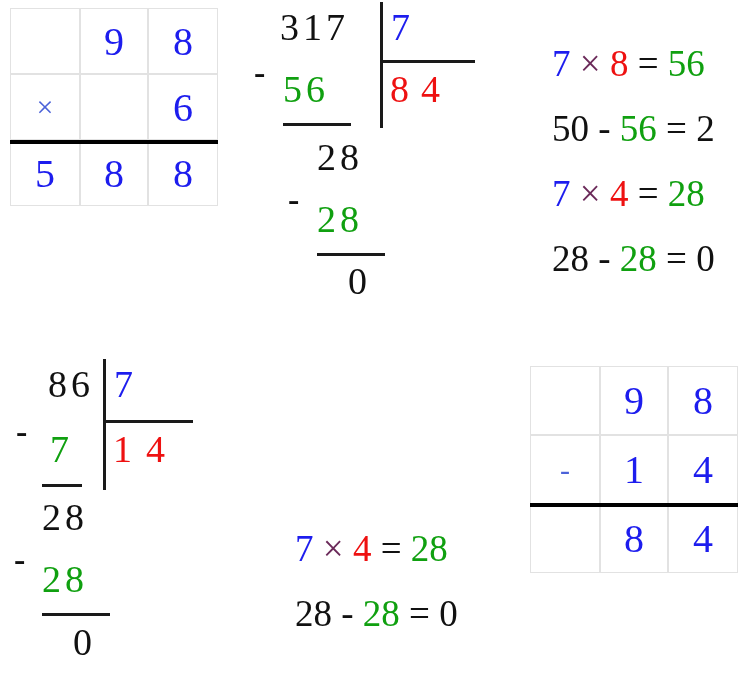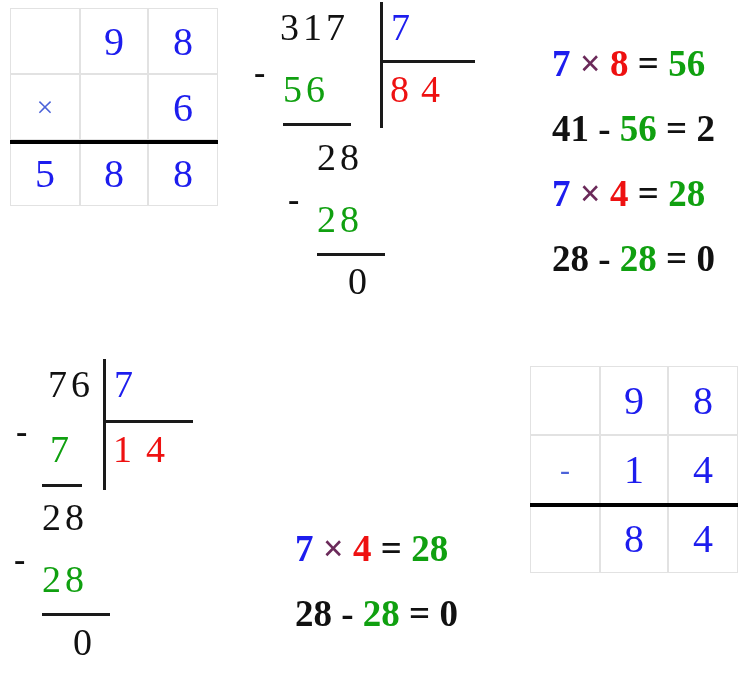--- a/index.html
+++ b/index.html
@@ -78,21 +78,20 @@
   .c-times  { color: #6b2a5a; }
 
   
   .eq-col { position: absolute; }
   .eq-row {
     position: absolute;
     font-size: 37px;
     line-height: 1;
     white-space: pre;
     color: #111111;
-    font-weight: bold;
   }
   .eq-row span { white-space: pre; }
 </style>
 </head>
 <body>
 
 <div class="num-grid" id="mult-grid" style="left:10px; top:8px; width:208px; height:198px;
             grid-template-columns:70px 68px 70px;
             grid-template-rows:66px 66px 66px;">
   <div class="cell blank"></div>
@@ -135,33 +134,33 @@
   <div class="hbar" style="left:62px; top:253px; width:68px;"></div>
 
   <div class="dig c-black" style="left:93px; top:262px;">0</div>
 </div>
 
 <div class="eq-col" style="left:515px; top:0px; width:232px; height:260px;">
   <div class="eq-row" style="left:0px; top:8px;">
     <span class="c-blue">7</span><span class="c-times"> × </span><span class="c-red">8</span><span class="c-black"> = </span><span class="c-green">56</span>
   </div>
   <div class="eq-row" style="left:0px; top:73px;">
-    <span class="c-black">41</span><span class="c-black"> - </span><span class="c-green">56</span><span class="c-black"> = </span><span class="c-black">2</span>
+    <span class="c-black">50</span><span class="c-black"> - </span><span class="c-green">56</span><span class="c-black"> = </span><span class="c-black">2</span>
   </div>
   <div class="eq-row" style="left:0px; top:138px;">
     <span class="c-blue">7</span><span class="c-times"> × </span><span class="c-red">4</span><span class="c-black"> = </span><span class="c-green">28</span>
   </div>
   <div class="eq-row" style="left:0px; top:203px;">
     <span class="c-black">28</span><span class="c-black"> - </span><span class="c-green">28</span><span class="c-black"> = </span><span class="c-black">0</span>
   </div>
 </div>
 
 <div class="ld" style="left:20px; top:355px; width:200px; height:325px;">
 
-  <div class="dig c-black" style="left:28px; top:10px; letter-spacing:4px;">76</div>
+  <div class="dig c-black" style="left:28px; top:10px; letter-spacing:4px;">86</div>
 
   <div class="vbar" style="left:83px; top:4px; height:131px;"></div>
 
   <div class="dig c-blue" style="left:94px; top:10px;">7</div>
 
   <div class="hbar" style="left:83px; top:65px; width:90px;"></div>
 
   <div class="dig c-red" style="left:93px; top:75px;">1</div>
   <div class="dig c-red" style="left:126px; top:75px;">4</div>
 

